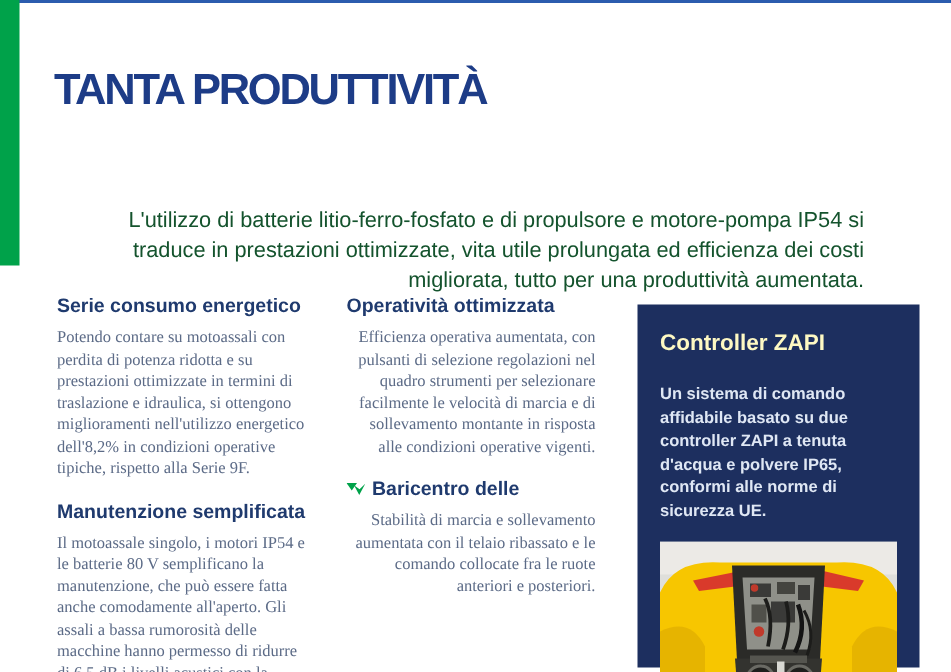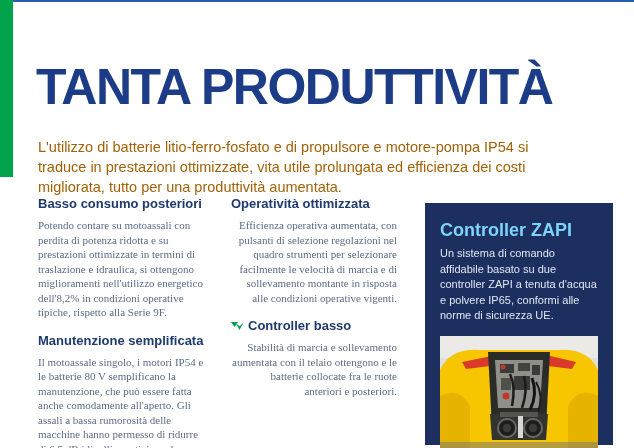--- a/index.html
+++ b/index.html
@@ -4,61 +4,61 @@
 <style>
   html,body{margin:0;padding:0;background:#ffffff;}
   #page{
     position:relative;width:634px;height:448px;overflow:hidden;background:#ffffff;
     font-family:"Liberation Sans","DejaVu Sans",sans-serif;
   }
   .topline{position:absolute;left:0;top:0;width:634px;height:2px;background:#2B5CAE;}
   .greenbar{position:absolute;left:0;top:0;width:13px;height:177px;background:#00A24A;}
   .title{
     position:absolute;left:36px;top:26px;width:560px;
-    font-size:50px;font-weight:800;letter-spacing:-1.5px;color:#1D3C87;
+    font-size:29px;font-weight:800;letter-spacing:-1.5px;color:#1D3C87;
     line-height:1.1;white-space:nowrap;
   }
   .intro{
-    position:absolute;left:38px;top:122px;width:528px;
-    font-size:14.5px;line-height:20px;color:#a16207;
+    position:absolute;left:48px;top:122px;width:528px;
+    font-size:14.5px;line-height:20px;color:#14532d;text-align:right;
   }
   .col{position:absolute;top:196px;width:166px;}
   .col1{left:38px;}
   .col2{left:231px;text-align:right;}
   .section{margin-bottom:13px;}
   .sec-heading{
     font-size:13px;font-weight:700;color:#1F3A6E;margin:0 0 7px 0;line-height:15px;
     display:flex;align-items:center;gap:4px;
   }
   .sec-body{font-size:11px;line-height:14.5px;color:#5C6B87;margin:0;font-family:Liberation Serif, serif;}
   .chev-icon{display:inline-flex;flex:0 0 auto;}
   .card{
     position:absolute;left:425px;top:203px;width:188px;height:242px;
     background:#1D2F5F;box-sizing:border-box;padding:17px 15px 0 15px;
   }
-  .card-heading{font-size:18px;font-weight:700;color:#7dd3fc;margin:0 0 5px 0;}
-  .card-body{font-size:11px;line-height:15.5px;color:#DFE7F4;margin:0 0 12px 0;}
+  .card-heading{font-size:15px;font-weight:700;color:#fef9c3;margin:0 0 19px 0;}
+  .card-body{font-size:11px;line-height:15.5px;color:#DFE7F4;margin:0 0 12px 0;font-weight:bold;}
   .card-photo{width:158px;height:112px;margin-left:0px;display:block;}
 </style>
 </head>
 <body>
 
 <div id="page">
 
   <div class="topline"></div>
   <div class="greenbar"></div>
 
   <h1 class="title">TANTA PRODUTTIVITÀ</h1>
 
   <p class="intro">L'utilizzo di batterie litio-ferro-fosfato e di propulsore e motore-pompa IP54 si traduce in prestazioni ottimizzate, vita utile prolungata ed efficienza dei costi migliorata, tutto per una produttività aumentata.</p>
 
   <div class="col col1">
     <div class="section">
       <h3 class="sec-heading">
-          <span>Basso consumo posteriori</span>
+          <span>Serie consumo energetico</span>
         </h3>
       <p class="sec-body">Potendo contare su motoassali con perdita di potenza ridotta e su prestazioni ottimizzate in termini di traslazione e idraulica, si ottengono miglioramenti nell'utilizzo energetico dell'8,2% in condizioni operative tipiche, rispetto alla Serie 9F.</p>
     </div>
     <div class="section">
       <h3 class="sec-heading">
           <span>Manutenzione semplificata</span>
         </h3>
       <p class="sec-body">Il motoassale singolo, i motori IP54 e le batterie 80 V semplificano la manutenzione, che può essere fatta anche comodamente all'aperto. Gli assali a bassa rumorosità delle macchine hanno permesso di ridurre di 6,5 dB i livelli acustici con la macchina in azione.</p>
     </div>
   </div>
@@ -71,23 +71,23 @@
       <p class="sec-body">Efficienza operativa aumentata, con pulsanti di selezione regolazioni nel quadro strumenti per selezionare facilmente le velocità di marcia e di sollevamento montante in risposta alle condizioni operative vigenti.</p>
     </div>
     <div class="section">
       <h3 class="sec-heading">
         <span class="chev-icon">
           <svg width="13" height="10" viewBox="0 0 13 10">
             <path d="M0 1 L3.5 6 L7 1 Z" fill="#00A24A"></path>
             <path d="M5 2.5 L8.5 9 L12.5 1.5 L8.7 5.2 Z" fill="#00A24A"></path>
           </svg>
         </span>
-        <span>Controller basso</span>
+        <span>Baricentro delle</span>
       </h3>
-      <p class="sec-body">Stabilità di marcia e sollevamento aumentata con il telaio ottengono e le batterie collocate fra le ruote anteriori e posteriori.</p>
+      <p class="sec-body">Stabilità di marcia e sollevamento aumentata con il telaio ribassato e le comando collocate fra le ruote anteriori e posteriori.</p>
     </div>
   </div>
 
   <div class="card">
     <h3 class="card-heading">Controller ZAPI</h3>
     <p class="card-body">Un sistema di comando affidabile basato su due controller ZAPI a tenuta d'acqua e polvere IP65, conformi alle norme di sicurezza UE.</p>
     <svg class="card-photo" viewBox="0 0 158 112" preserveAspectRatio="none">
 
       <rect x="0" y="0" width="158" height="112" fill="#dfdfdb"></rect>
       <rect x="0" y="0" width="158" height="22" fill="#eceae6"></rect>

